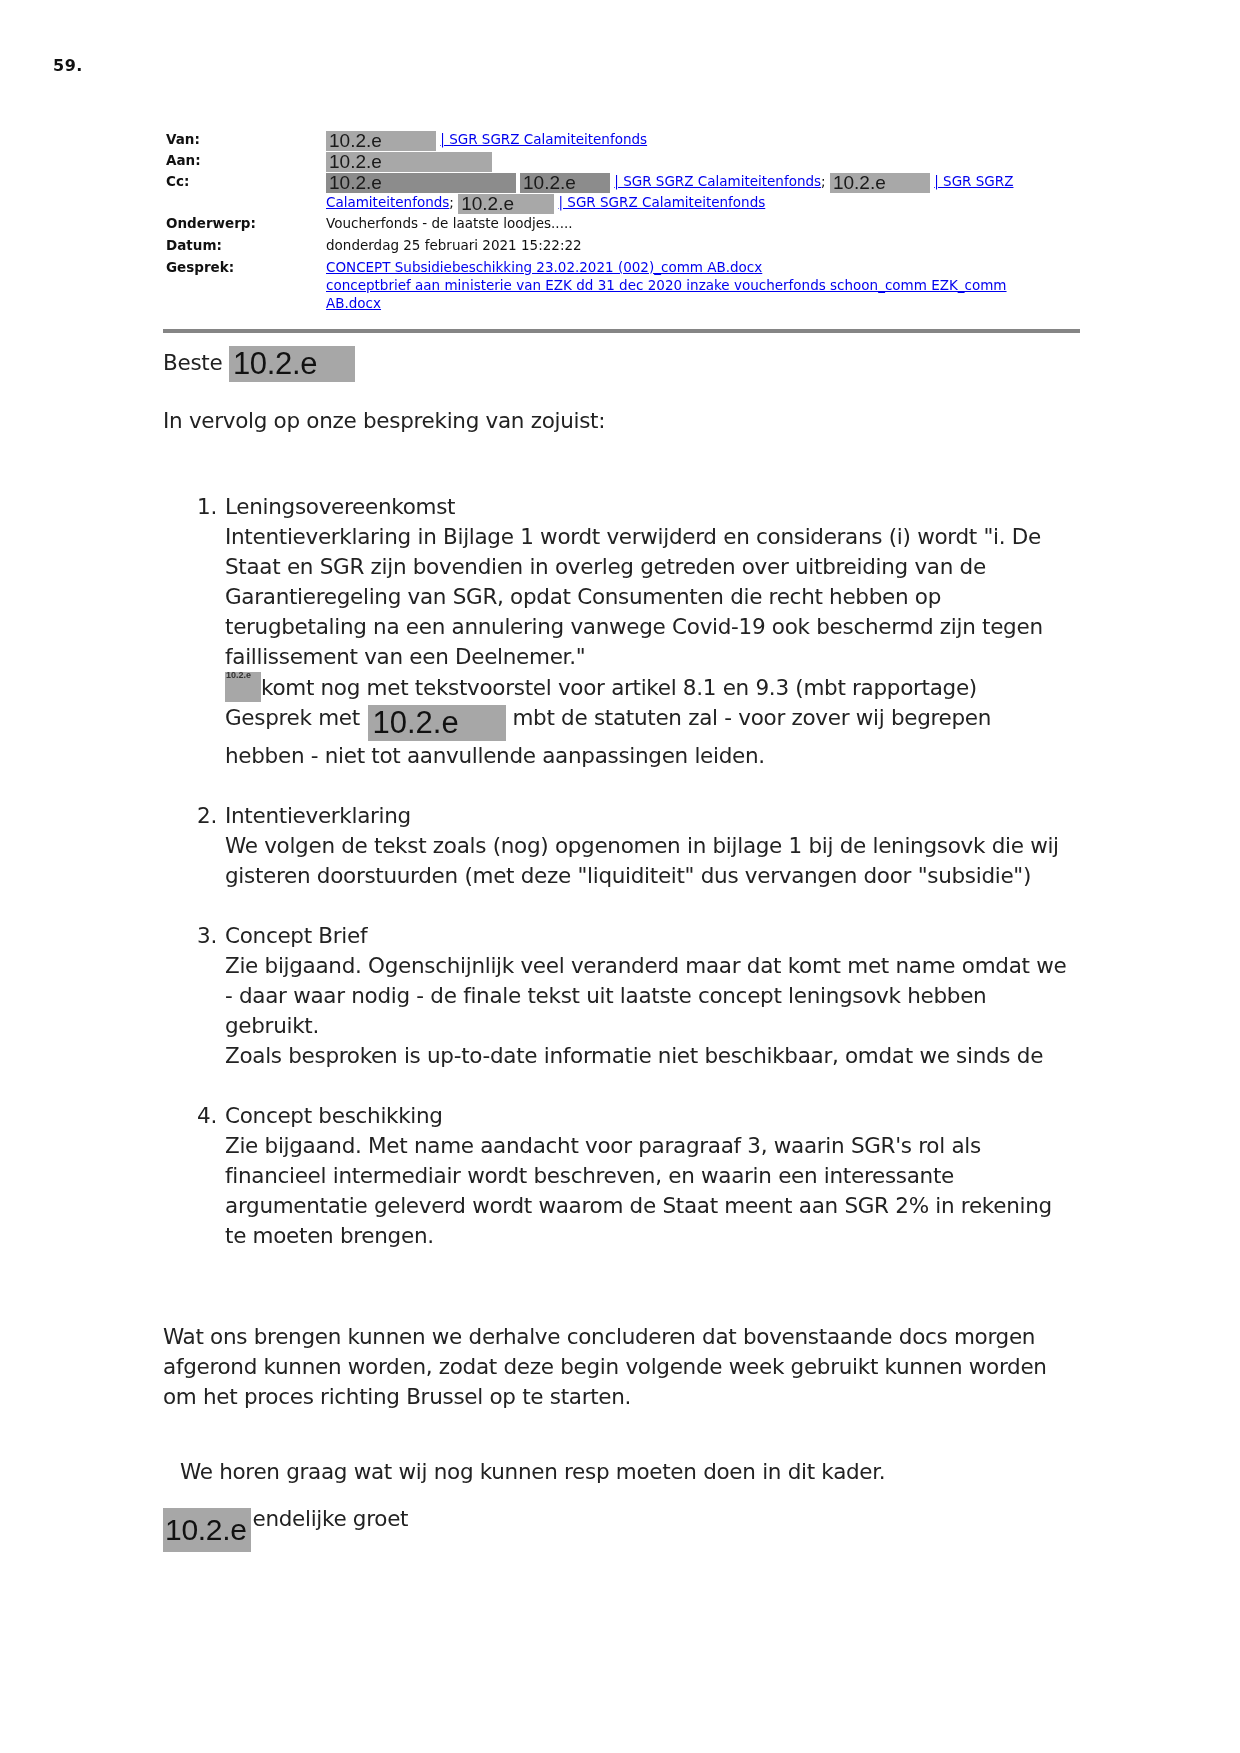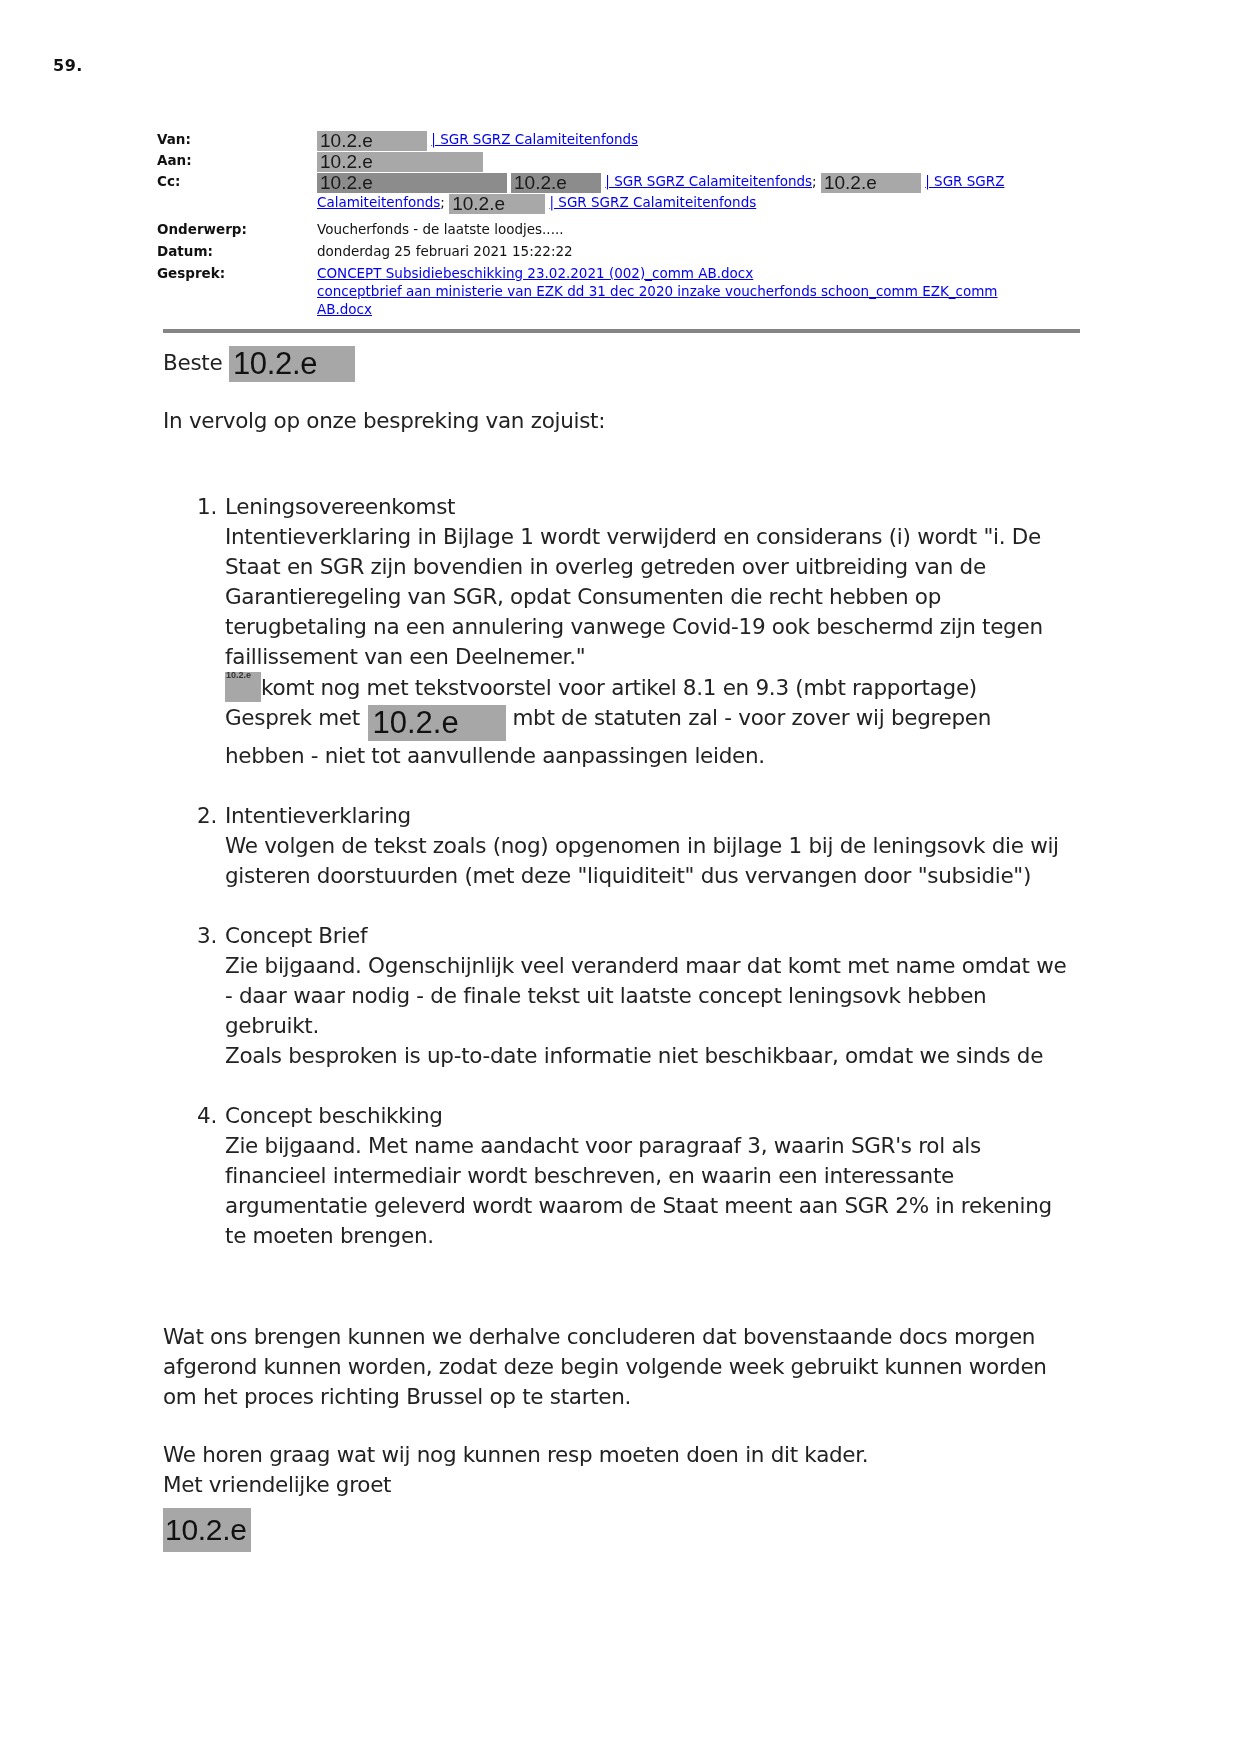--- a/index.html
+++ b/index.html
@@ -20,21 +20,21 @@
       top: 56px;
       font-family: "DejaVu Sans", sans-serif;
       font-weight: bold;
       font-size: 16px;
       color: #111;
       letter-spacing: 0.5px;
     }
     
     .email-header {
       position: absolute;
-      left: 157px;
+      left: 166px;
       top: 130px;
       width: 920px;
       font-family: "DejaVu Sans", sans-serif;
       font-size: 13.5px;
       line-height: 18px;
     }
     .hrow {
       display: flex;
       position: relative;
     }
@@ -170,21 +170,21 @@
       top: 982px;
       width: 900px;
     }
     .closing p { margin: 0; white-space: nowrap; }
     .closing2 {
       position: absolute;
       left: 0;
       top: 1100px;
       width: 900px;
     }
-    .closing2 p { margin: 0; white-space: nowrap; }
+    .closing2 p { margin: 17px; white-space: nowrap; }
     .signature {
       position: absolute;
       left: 0;
       top: 1168px;
     }
     .signature .redact-big {
       padding: 0 2px 0 2px;
       height: 44px;
       line-height: 44px;
       font-size: 30px;
@@ -215,21 +215,21 @@
       <span class="redact dark" style="width:190px">10.2.e</span><span class="redact dark" style="width:90px;margin-left:4px">10.2.e</span>
       <a class="link">| SGR SGRZ Calamiteitenfonds</a><span>;</span>
       <span class="redact" style="width:100px">10.2.e</span>
       <a class="link">| SGR SGRZ</a>
       <br>
       <a class="link">Calamiteitenfonds</a><span>;</span>
       <span class="redact" style="width:96px">10.2.e</span>
       <a class="link">| SGR SGRZ Calamiteitenfonds</a>
     </div>
   </div>
-  <div class="hrow" style="margin-top:6px">
+  <div class="hrow" style="">
     <div class="hlabel">Onderwerp:</div>
     <div class="hvalue">Voucherfonds - de laatste loodjes.....</div>
   </div>
   <div class="hrow" style="margin-top:4px">
     <div class="hlabel">Datum:</div>
     <div class="hvalue">donderdag 25 februari 2021 15:22:22</div>
   </div>
   <div class="hrow" style="margin-top:4px">
     <div class="hlabel">Gesprek:</div>
     <div class="hvalue">

